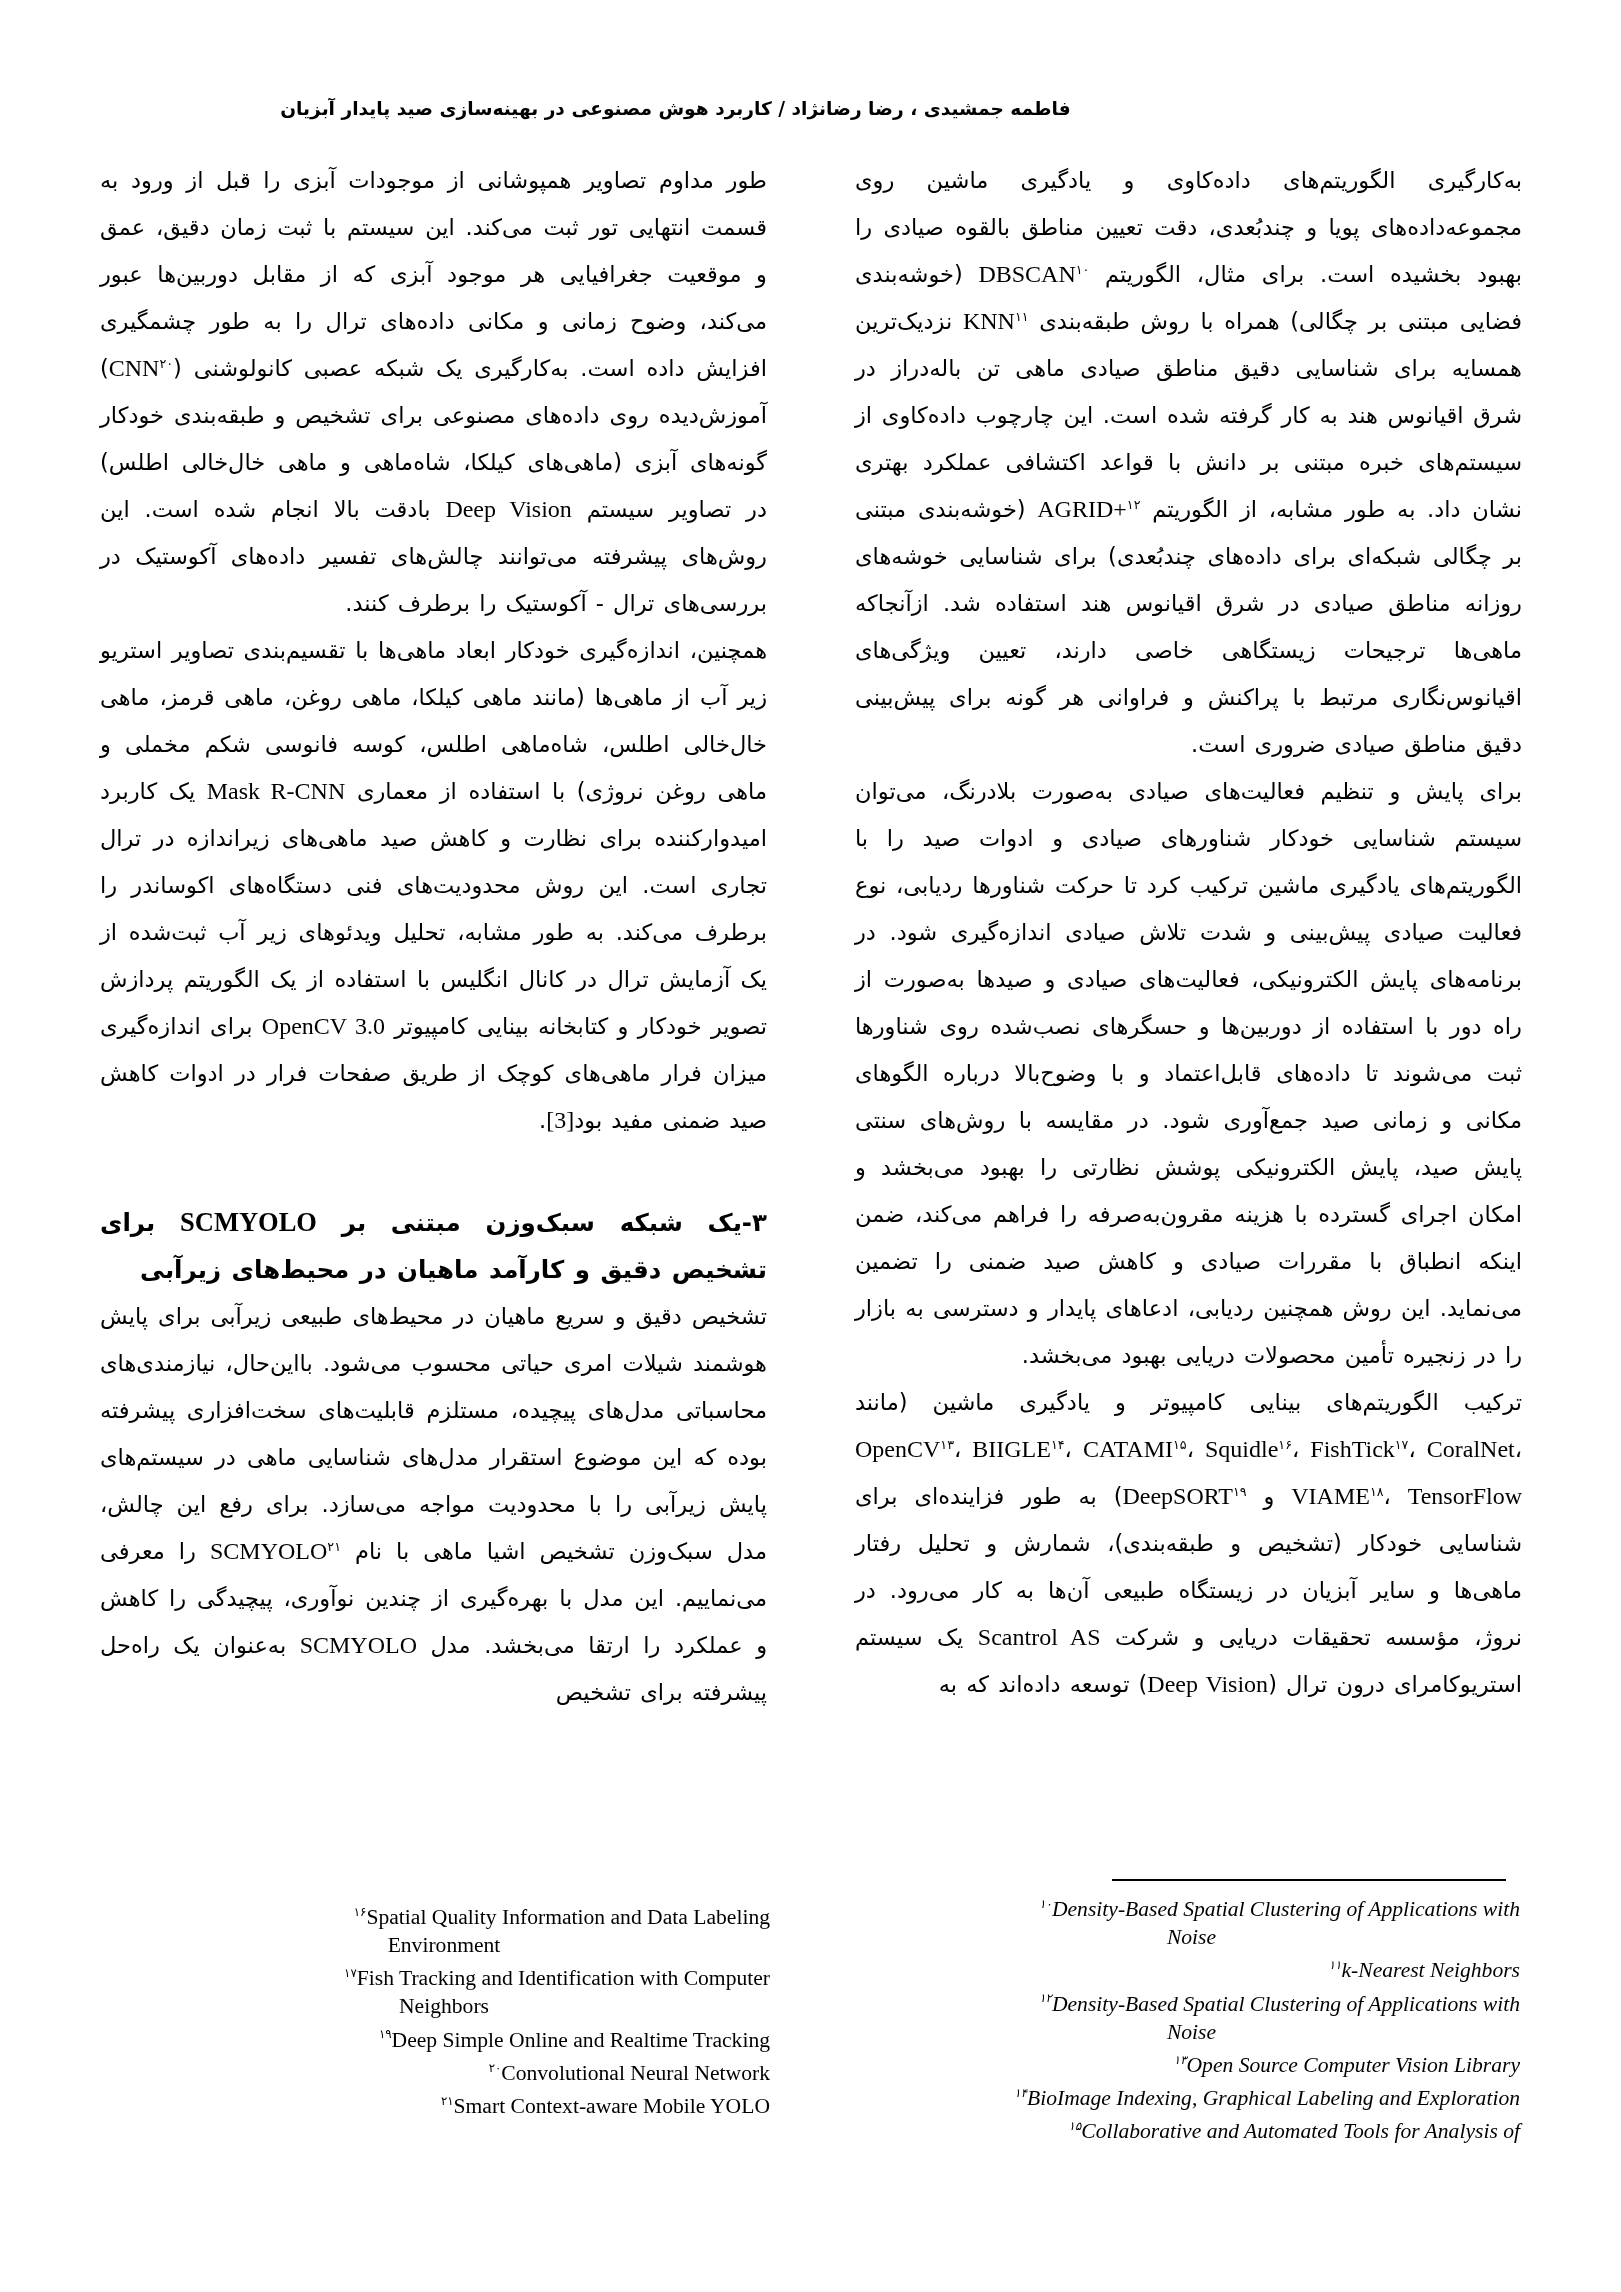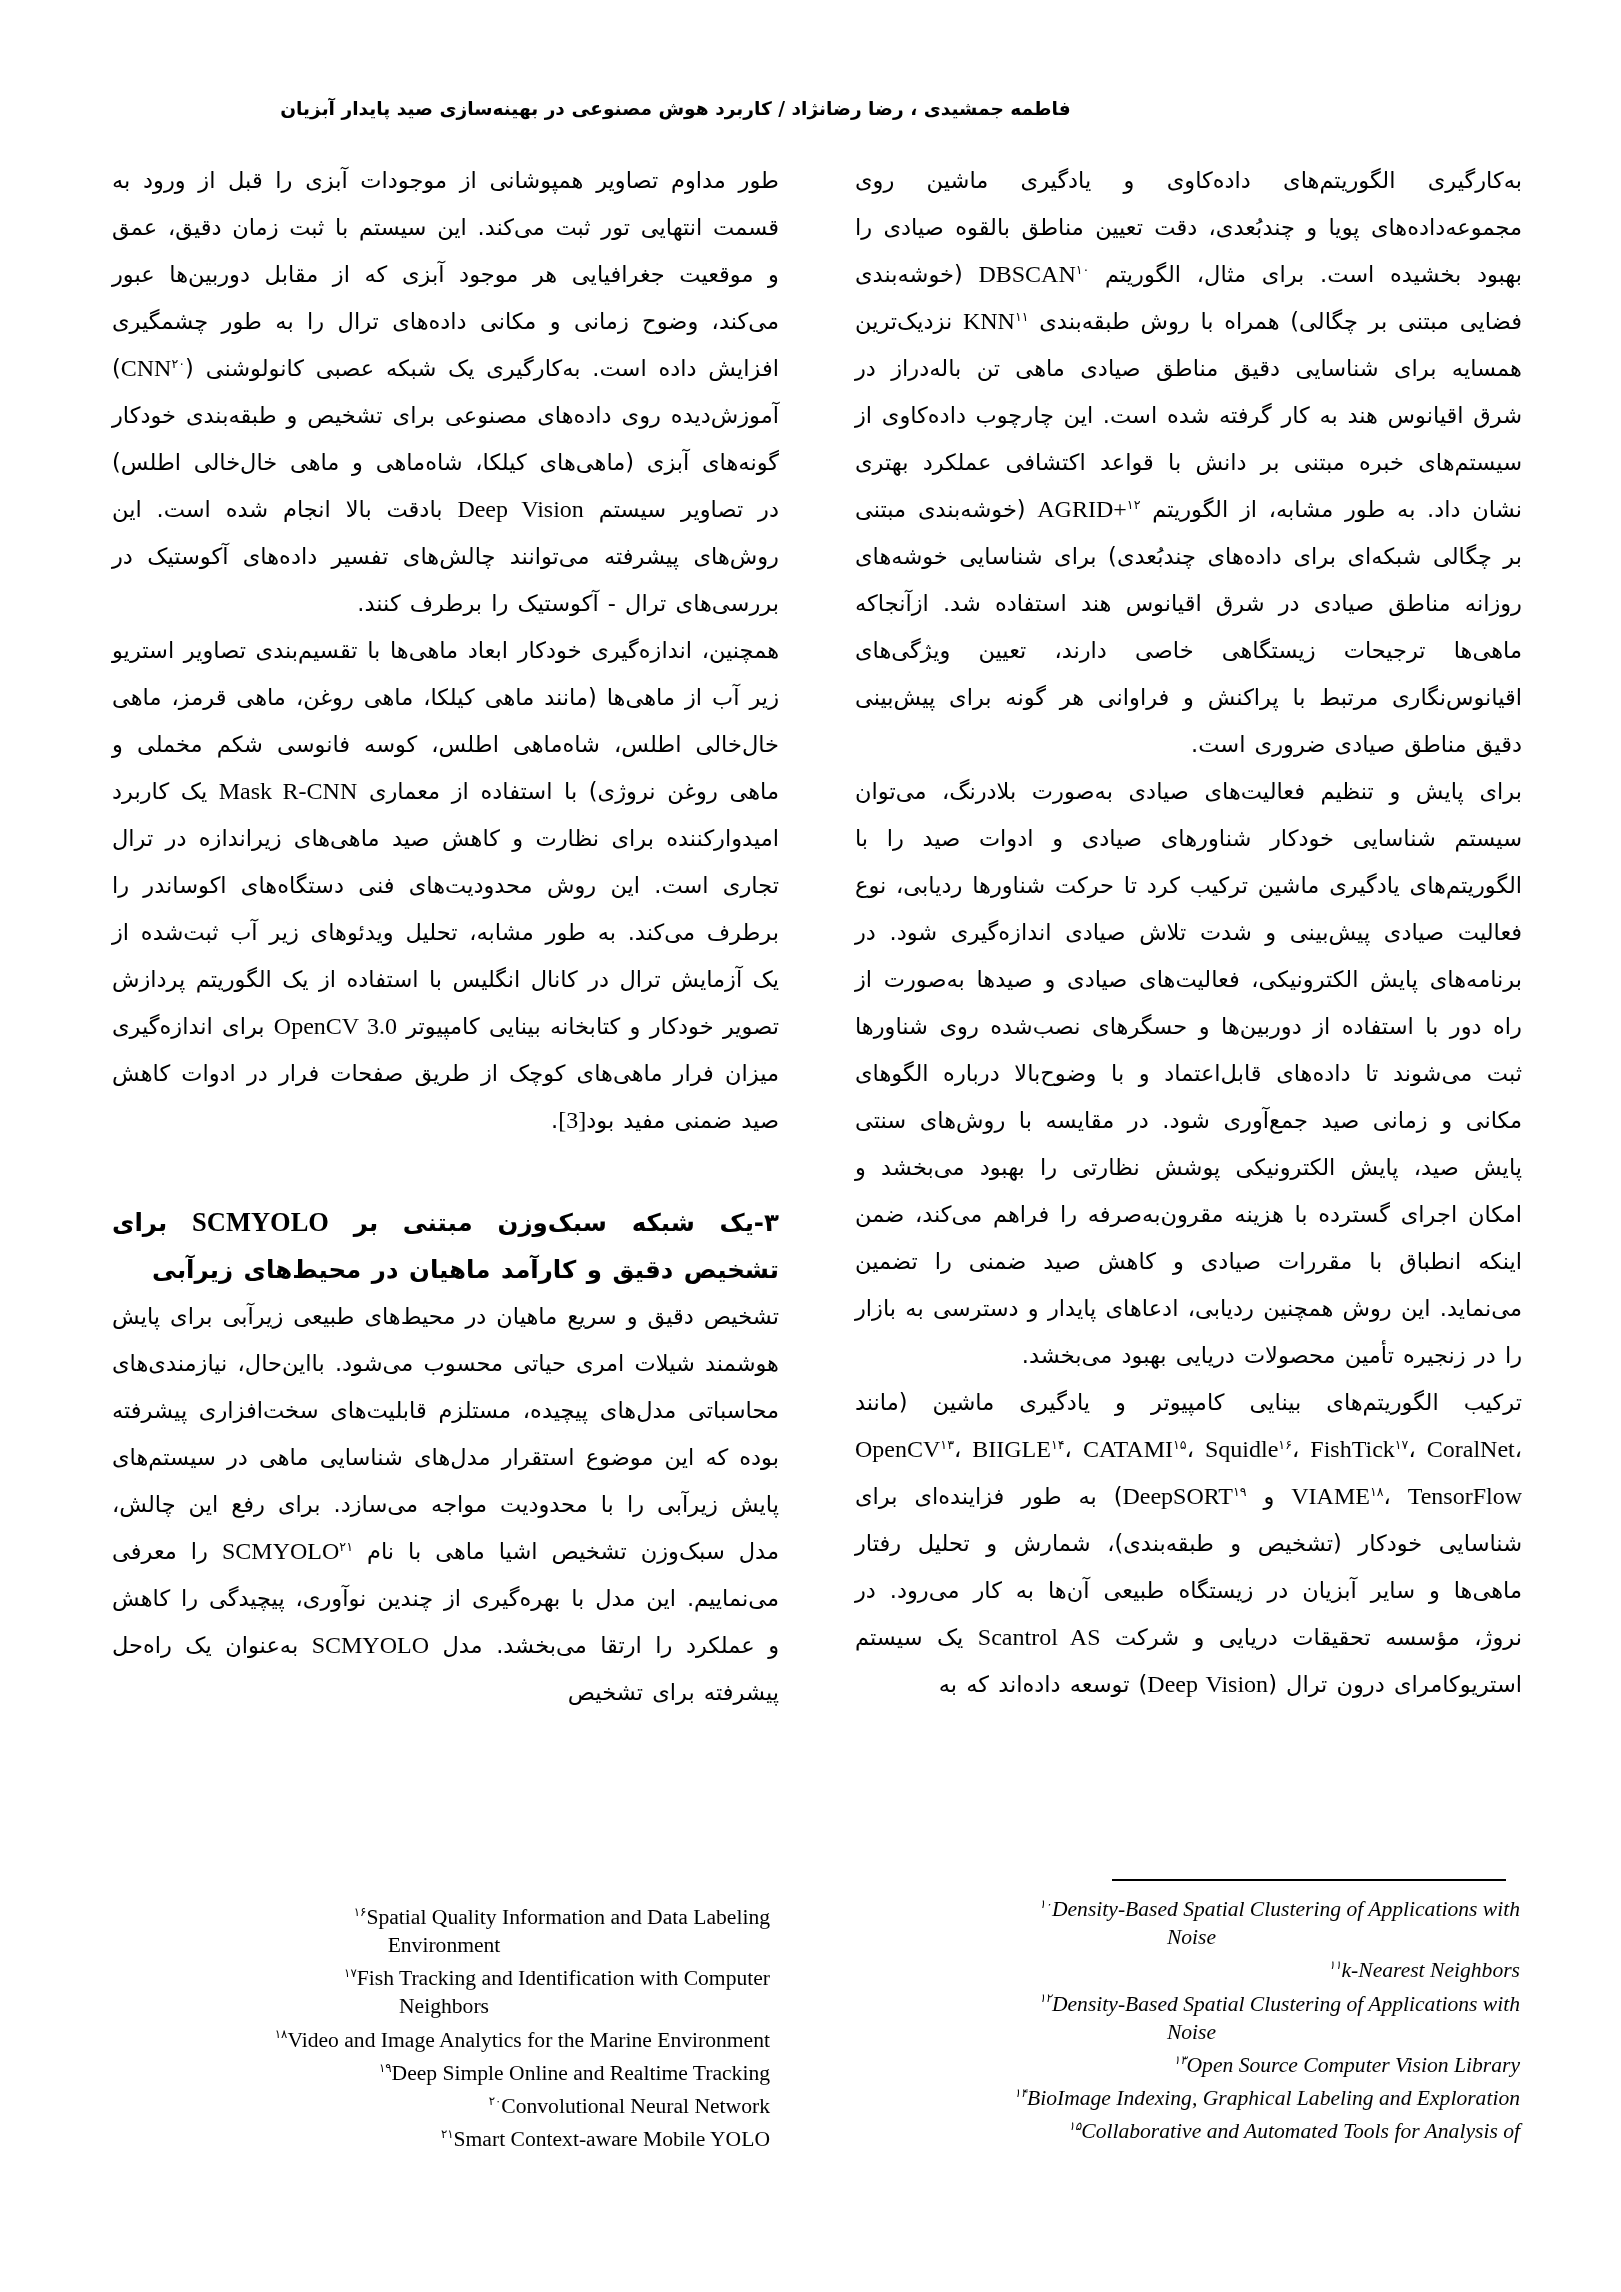--- a/index.html
+++ b/index.html
@@ -13,21 +13,21 @@
     font-family: "DejaVu Sans", sans-serif; font-size: 18.6px; font-weight: bold;
   }
   .col {
     position: absolute; direction: rtl; text-align: justify;
     font-family: "DejaVu Sans", sans-serif; font-size: 22.5px; line-height: 47px;
     word-spacing: 2px;
   }
   .col p { margin: 0; text-align-last: right; }
   .col p + p { margin-top: 0; }
   .col-right { left: 855px; top: 157px; width: 667px; }
-  .col-left { left: 112px; top: 157px; width: 667px; }
+  .col-left { left: 100px; top: 157px; width: 667px; }
   .en { font-family: "Liberation Serif", serif; font-size: 24px; }
   sup.fn { font-size: 12.7px; vertical-align: super; line-height: 0; font-family: "DejaVu Sans", sans-serif; }
   .heading {
     margin-top: 55px !important; font-weight: bold; font-size: 24.5px; line-height: 47px;
   }
   .heading .en { font-weight: bold; font-size: 26.5px; }
   .fn-rule {
     position: absolute; left: 1112px; top: 1879px; width: 394px; height: 2px; background: #000;
   }
   .footnotes {
@@ -81,18 +81,17 @@
     <div class="fn-wrap">Noise</div>
     <div class="fn-item"><span class="fn-num">۱۳</span><span class="fn-text">Open Source Computer Vision Library</span></div>
     <div class="fn-item"><span class="fn-num">۱۴</span><span class="fn-text">BioImage Indexing, Graphical Labeling and Exploration</span></div>
     <div class="fn-item"><span class="fn-num">۱۵</span><span class="fn-text">Collaborative and Automated Tools for Analysis of</span></div>
   </div>
 <div class="footnotes fn-left" id="fn-left">
     <div class="fn-item"><span class="fn-num">۱۶</span><span class="fn-text">Spatial Quality Information and Data Labeling</span></div>
     <div class="fn-wrap">Environment</div>
     <div class="fn-item"><span class="fn-num">۱۷</span><span class="fn-text">Fish Tracking and Identification with Computer</span></div>
     <div class="fn-wrap">Neighbors</div>
-    <div class="fn-item"><span class="fn-num">۱۸</span><span class="fn-text">Video and Image Analytics for the Marine Environment</span></div>
     <div class="fn-item"><span class="fn-num">۱۹</span><span class="fn-text">Deep Simple Online and Realtime Tracking</span></div>
     <div class="fn-item"><span class="fn-num">۲۰</span><span class="fn-text">Convolutional Neural Network</span></div>
     <div class="fn-item"><span class="fn-num">۲۱</span><span class="fn-text">Smart Context-aware Mobile YOLO</span></div>
   </div>
 
 
 </body></html>

